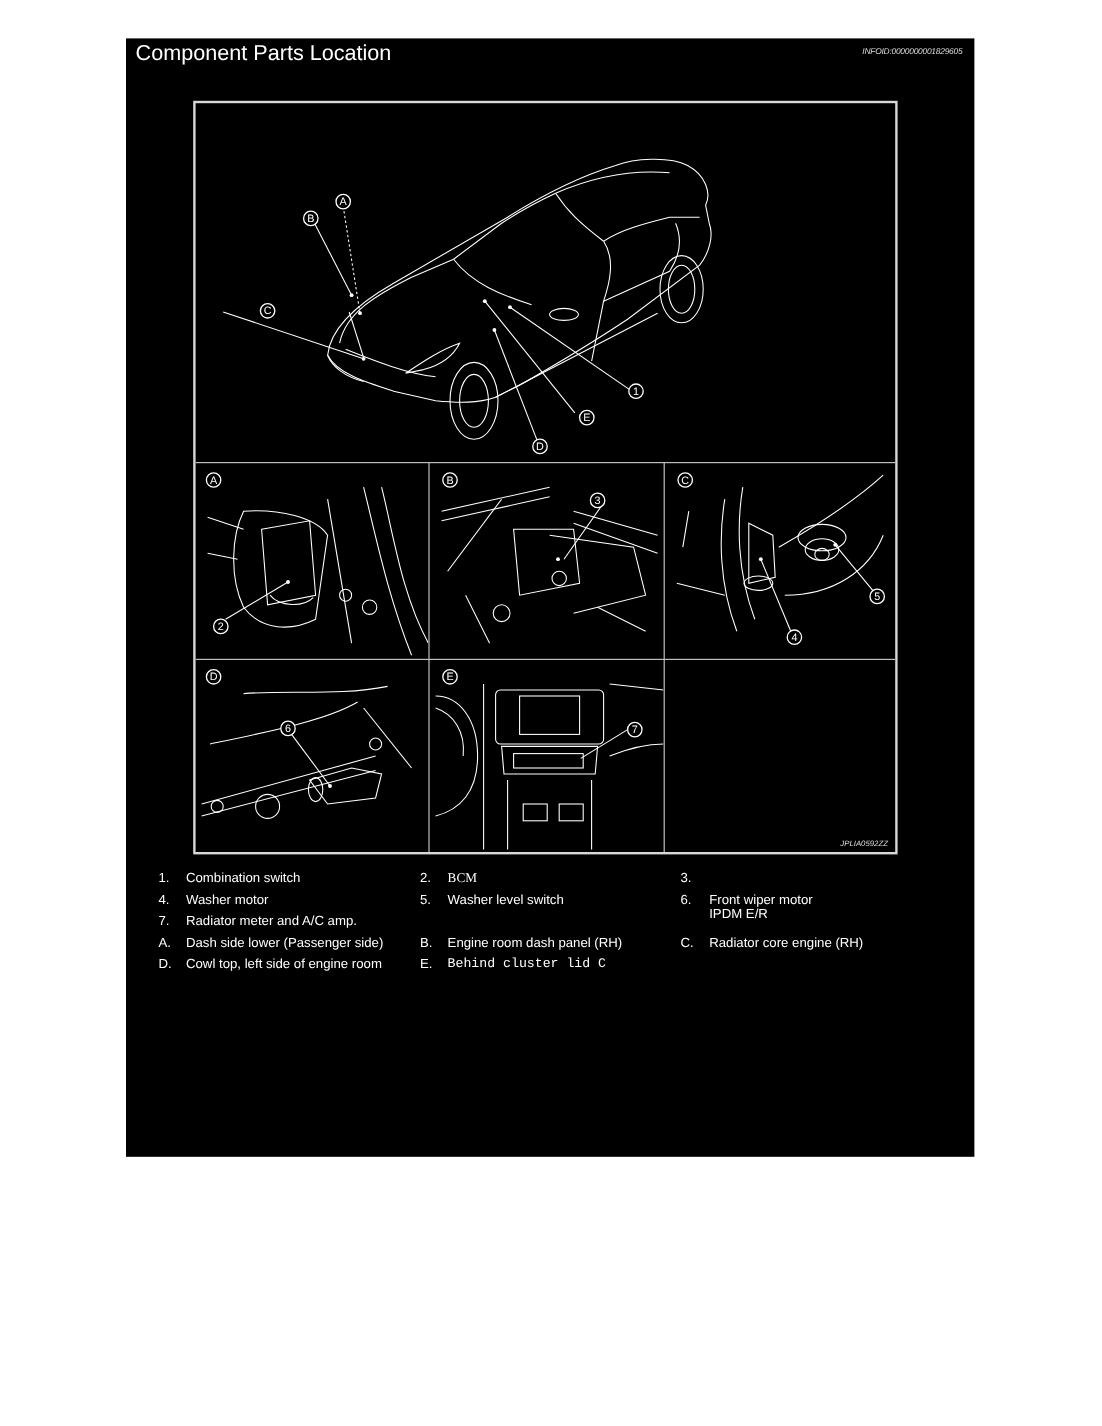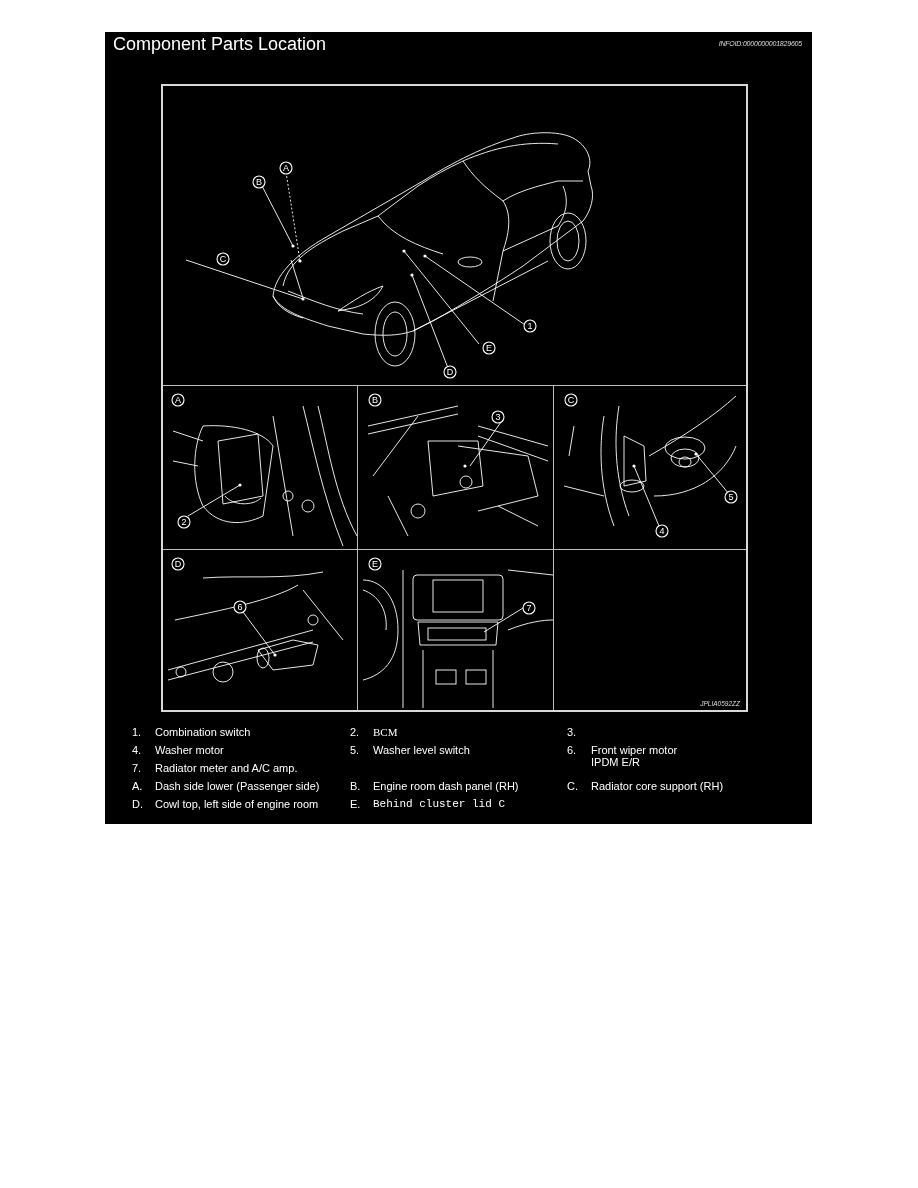--- a/index.html
+++ b/index.html
@@ -1,17 +1,17 @@
 <!DOCTYPE html>
 <html><head>
 <meta charset="utf-8">
 <style>
   html, body { margin: 0; padding: 0; background: #ffffff; }
   body { width: 918px; height: 1188px; position: relative; overflow: hidden; font-family: "Liberation Sans", sans-serif; }
-  .page { position: absolute; left: 105px; top: 32px; width: 707px; height: 792px; background: #000000; color: #ffffff; }
+  .page { position: absolute; left: 105px; top: 32px; width: 707px; height: 932px; background: #000000; color: #ffffff; }
   .title { position: absolute; left: 8px; top: 1px; font-size: 18px; line-height: 22px; color: #ffffff; }
   .infoid { position: absolute; right: 10px; top: 8px; font-size: 7px; font-style: italic; color: #dddddd; letter-spacing: -0.2px; }
   .figure { position: absolute; left: 56px; top: 52px; width: 587px; height: 628px; border: 2px solid #d8d8d8; box-sizing: border-box; }
   .main-view { position: absolute; left: 0; top: 0; width: 583px; height: 299px; }
   .grid-h1 { position: absolute; left: 0; top: 299px; width: 583px; height: 1px; background: #bdbdbd; }
   .grid-h2 { position: absolute; left: 0; top: 463px; width: 583px; height: 1px; background: #bdbdbd; }
   .grid-v1 { position: absolute; left: 194px; top: 299px; width: 1px; height: 325px; background: #bdbdbd; }
   .grid-v2 { position: absolute; left: 390px; top: 299px; width: 1px; height: 325px; background: #bdbdbd; }
   .panel { position: absolute; overflow: hidden; }
   .panel svg, .main-view svg { position: absolute; left: 0; top: 0; }
@@ -271,21 +271,21 @@
     <div class="lrow" style="top:36px;">
       <span class="lkey" style="left:27px;">7.</span>
       <span class="lcell" style="left:50px;">Radiator meter and A/C amp.</span>
     </div>
     <div class="lrow" style="top:54px;">
       <span class="lkey" style="left:27px;">A.</span>
       <span class="lcell" style="left:50px;">Dash side lower (Passenger side)</span>
       <span class="lkey" style="left:245px;">B.</span>
       <span class="lcell" style="left:268px;">Engine room dash panel (RH)</span>
       <span class="lkey" style="left:462px;">C.</span>
-      <span class="lcell" style="left:486px;">Radiator core support (RH)</span>
+      <span class="lcell" style="left:486px;">Radiator core engine (RH)</span>
     </div>
     <div class="lrow" style="top:72px;">
       <span class="lkey" style="left:27px;">D.</span>
       <span class="lcell" style="left:50px;">Cowl top, left side of engine room</span>
       <span class="lkey" style="left:245px;">E.</span>
       <span class="lcell" style="left:268px;font-family:Liberation Mono, monospace;">Behind cluster lid C</span>
     </div>
   </div>
 </div>
 

